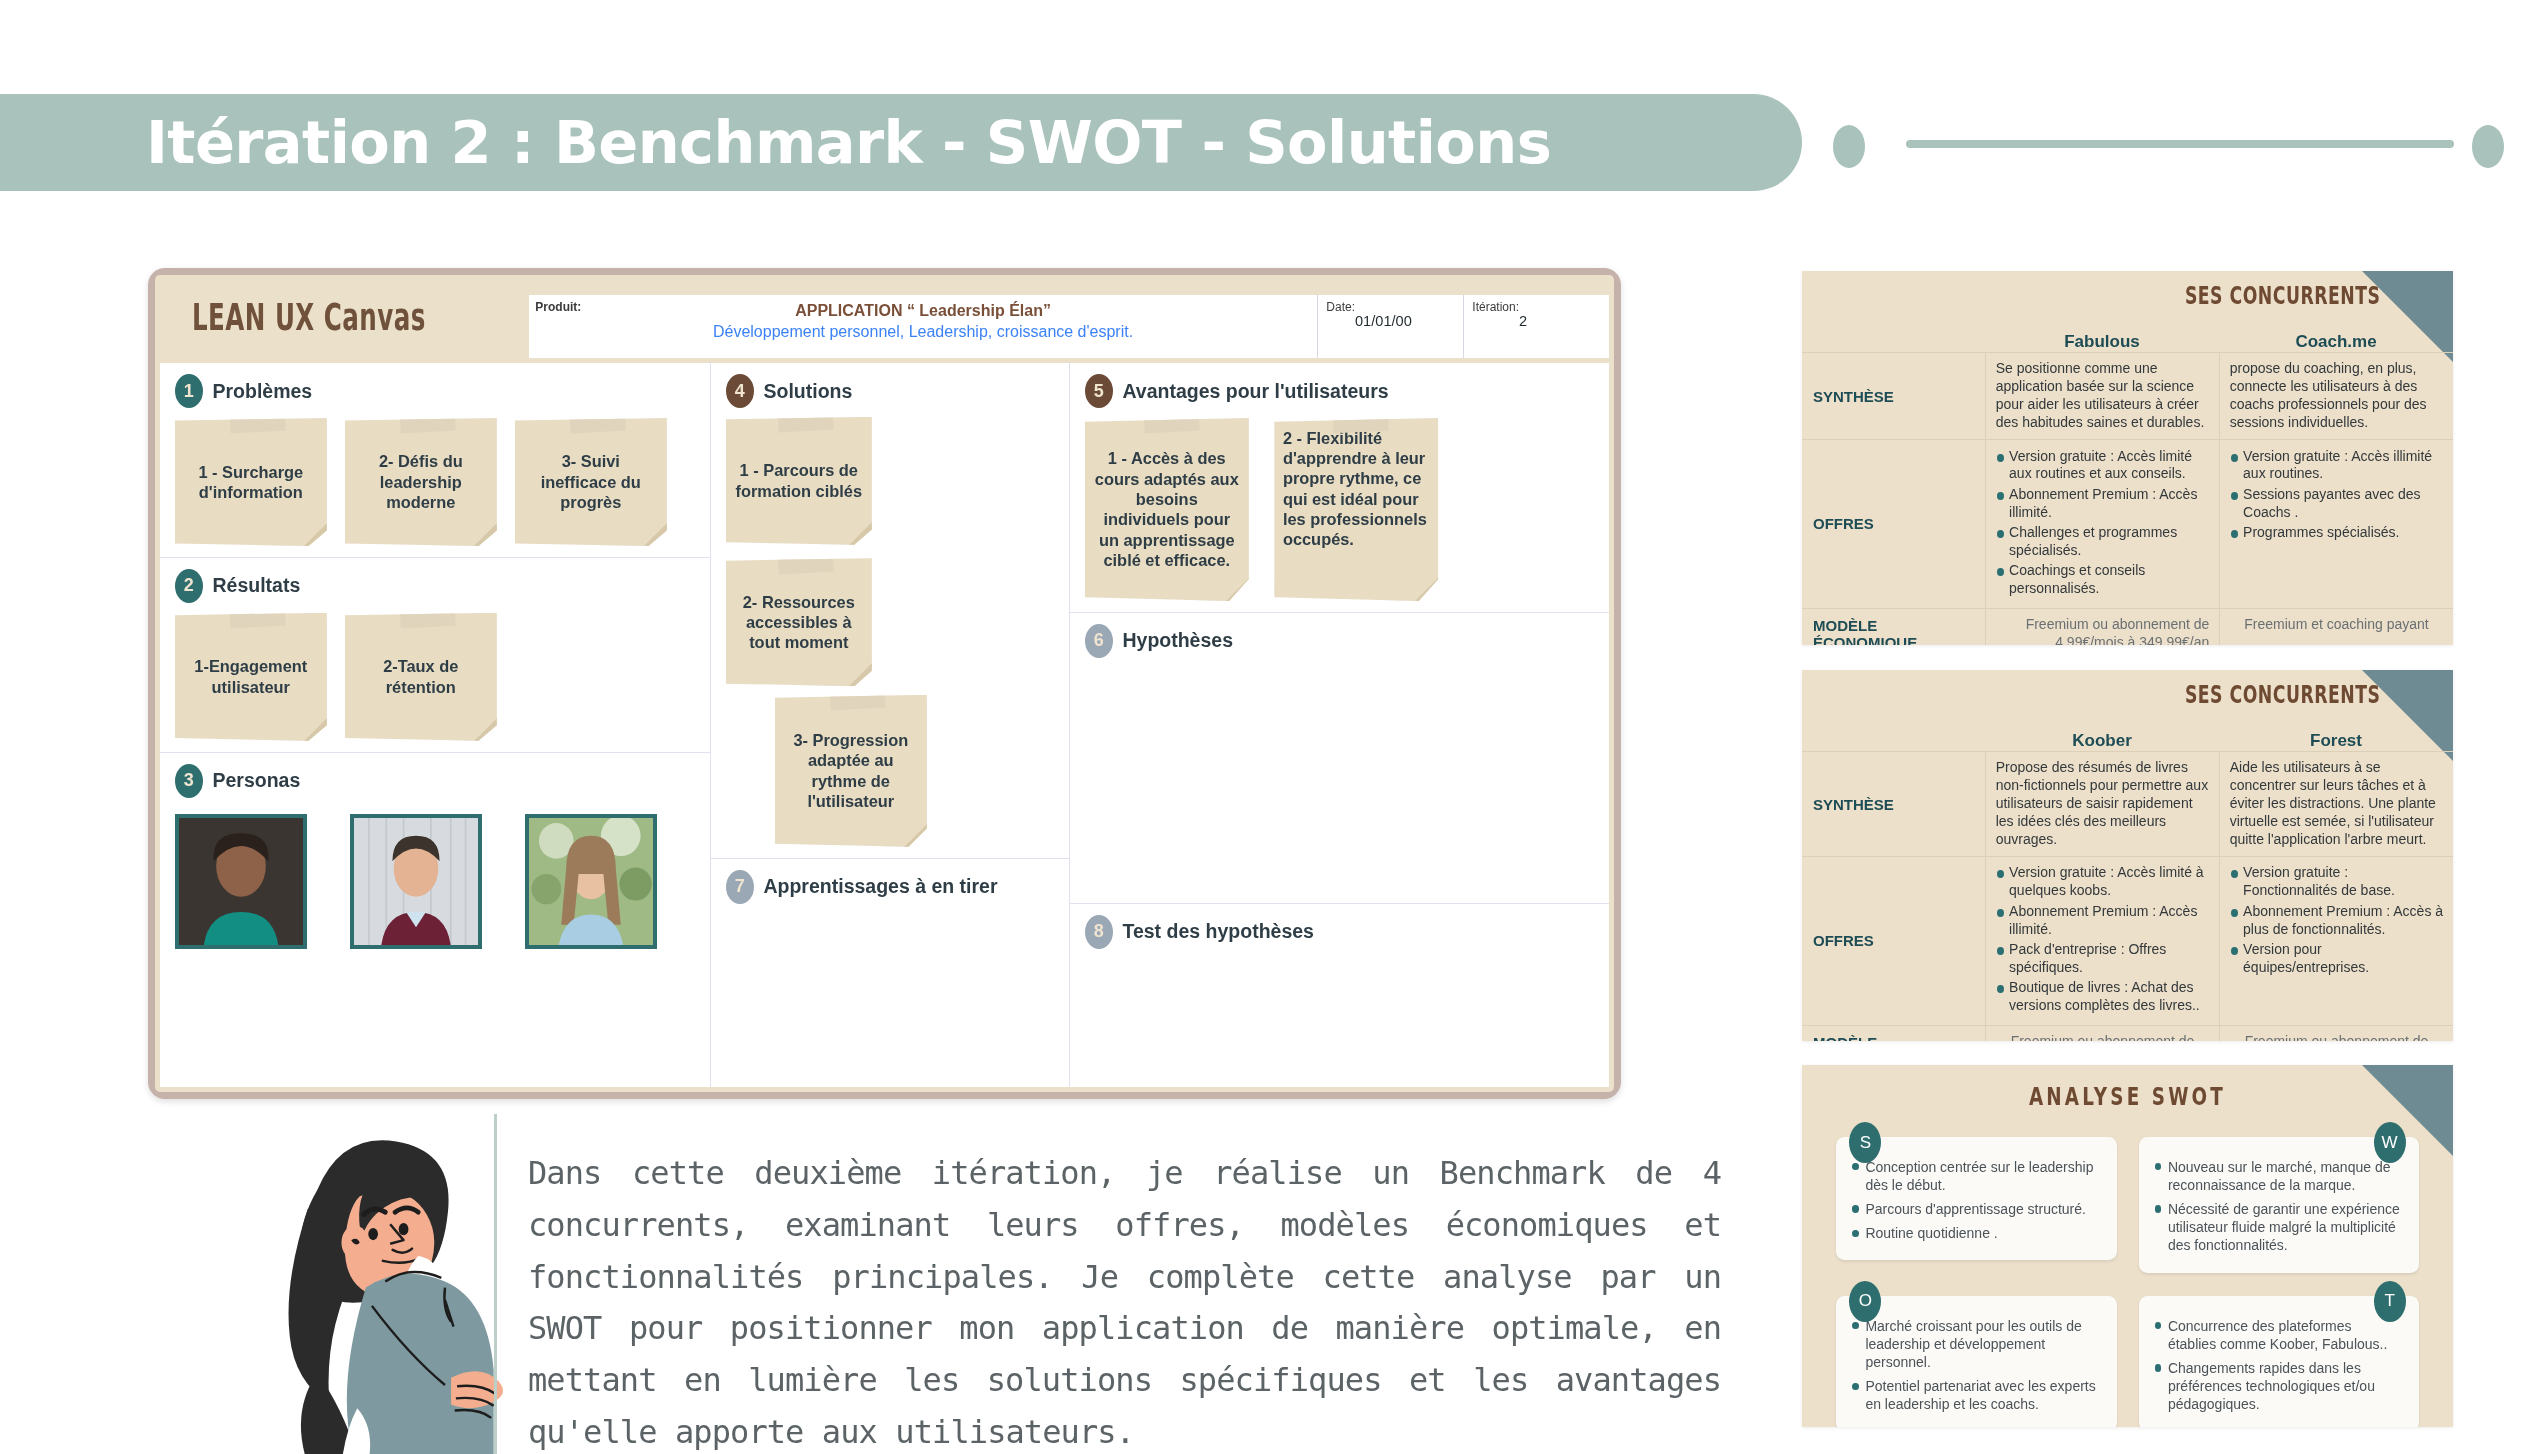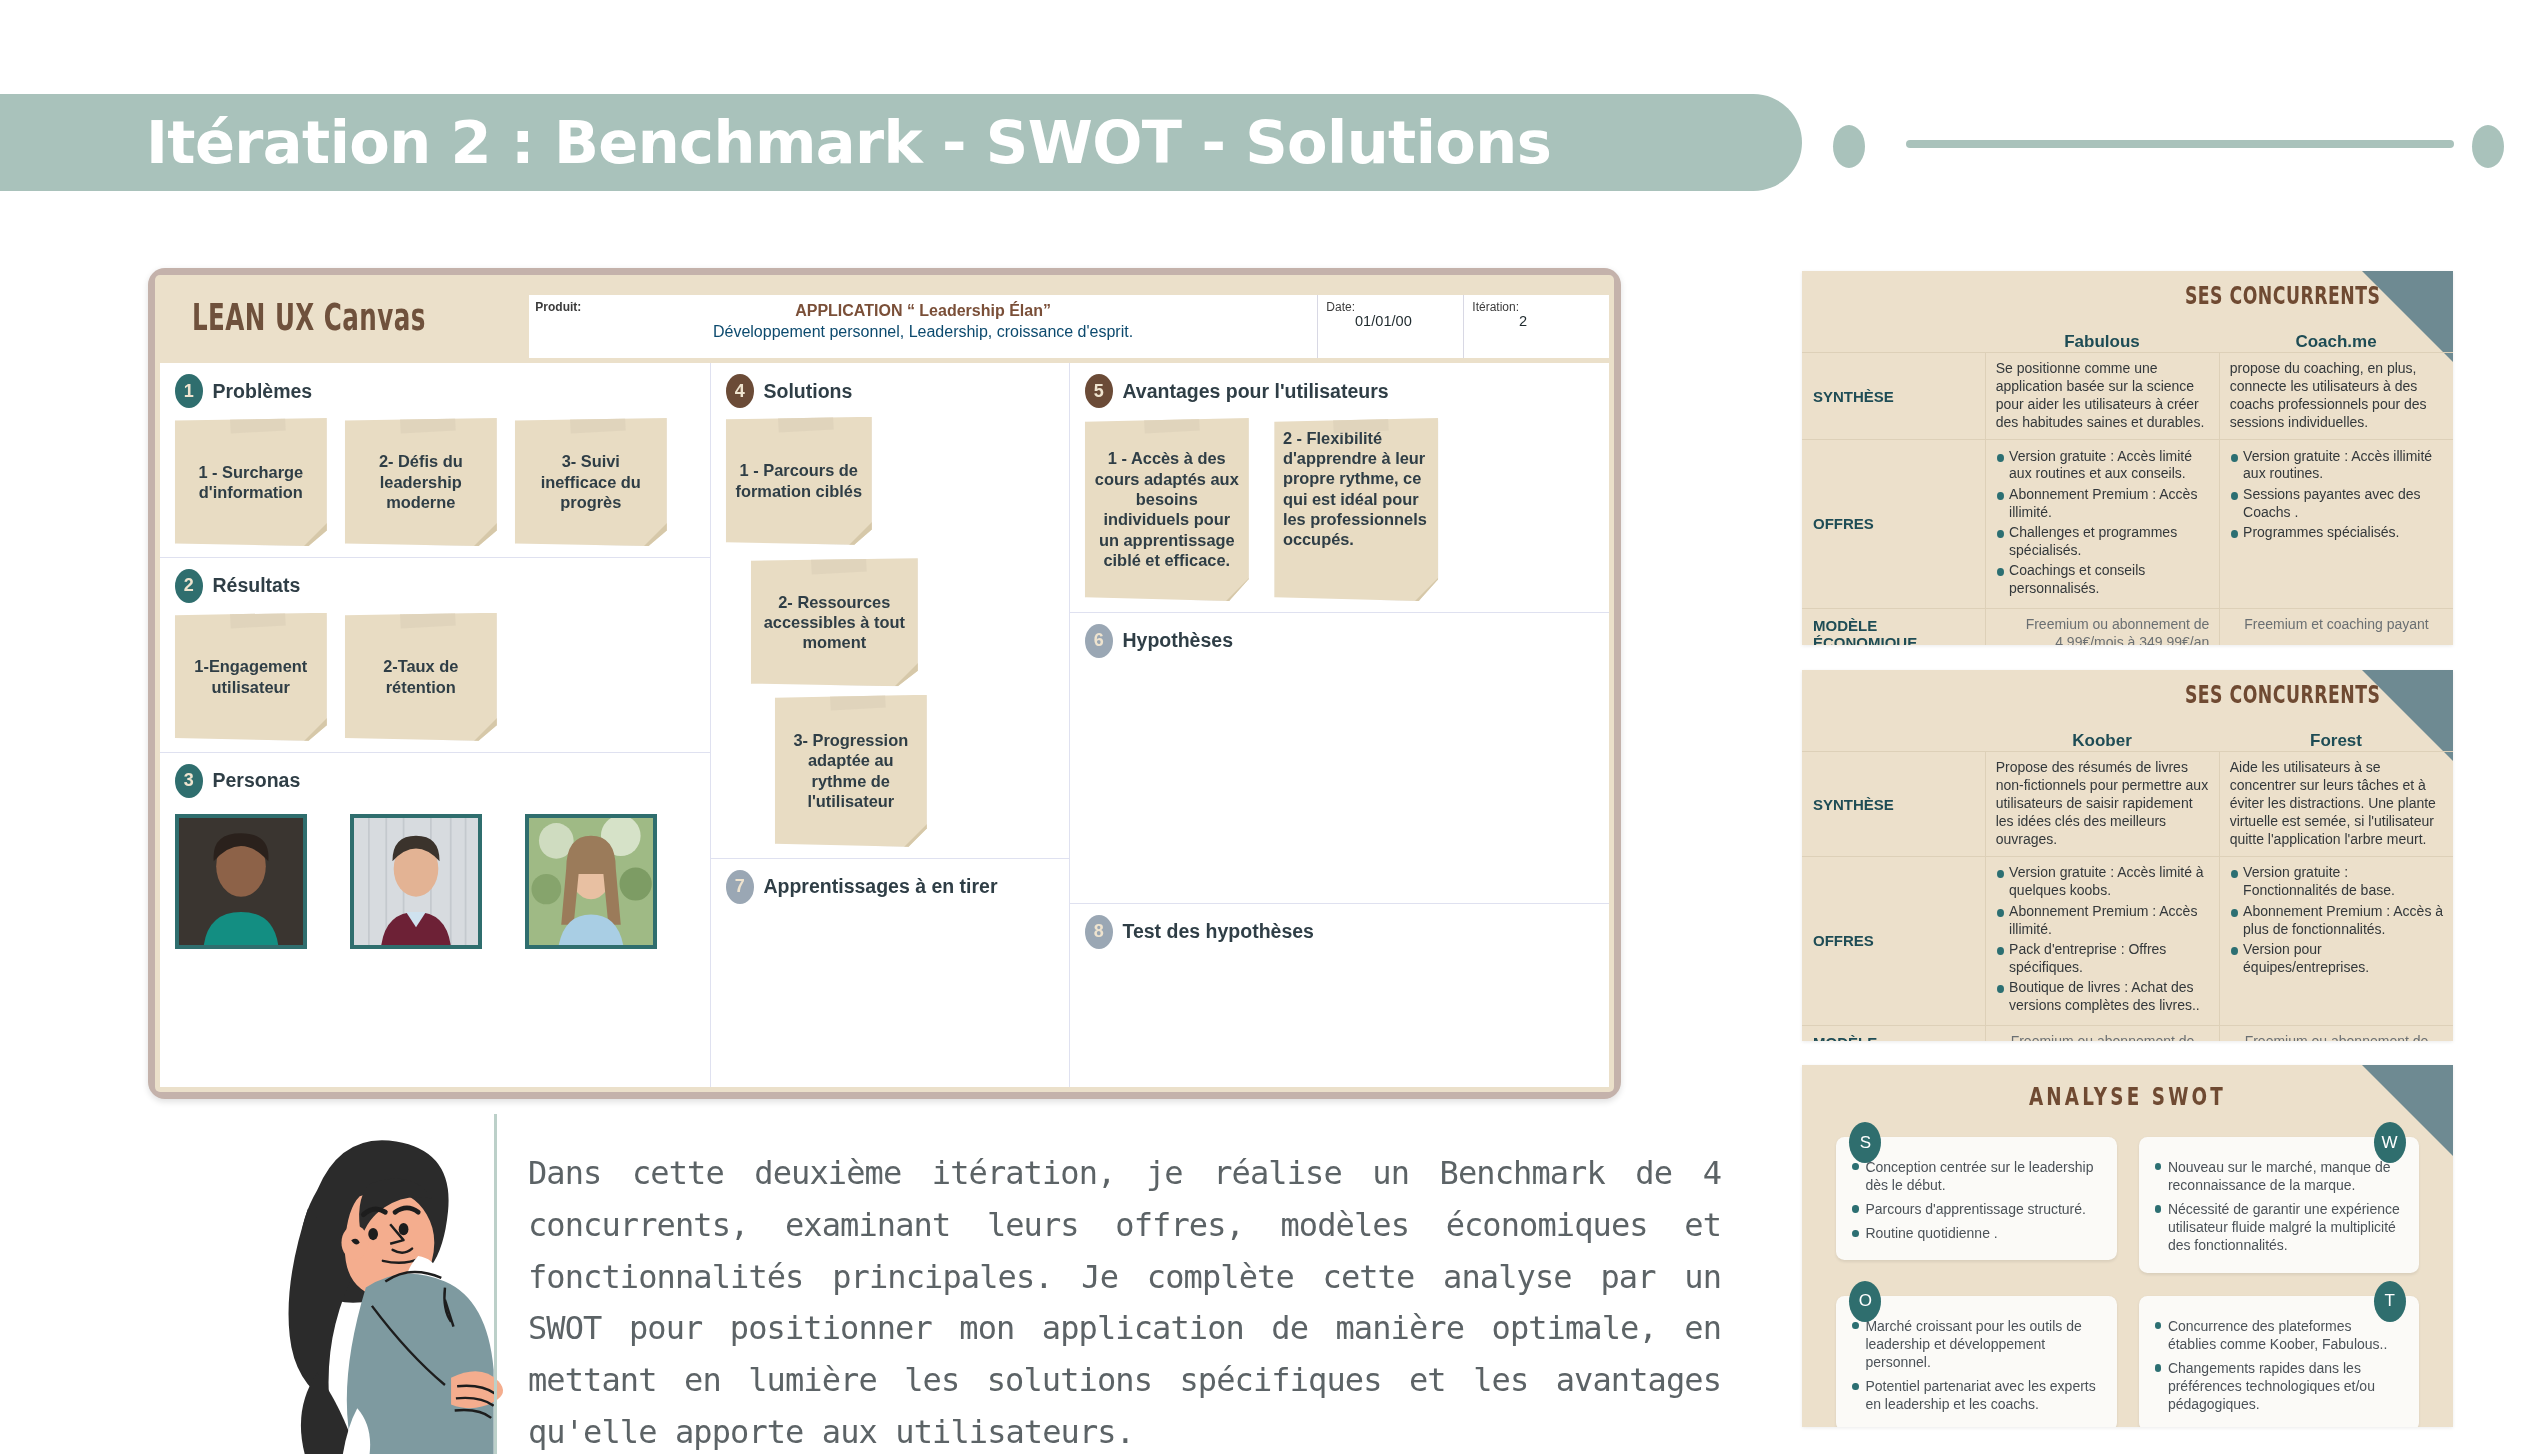--- a/index.html
+++ b/index.html
@@ -70,21 +70,21 @@
     background: #ffffff;
     display: flex;
   }
   .meta-prod { flex: 1 1 auto; position: relative; padding: 4.9px 6px; }
   .meta-prod .lbl { font-size: 12px; color: #3b3b3b; font-family:"Liberation Sans Narrow","Liberation Sans",sans-serif;font-weight:bold; }
   .meta-prod .ttl {
     text-align: center; color: #7a4f38; font-weight: bold; font-size: 16px;
     margin-top: -12px; font-family:"Liberation Sans Narrow","Liberation Sans",sans-serif;
   }
   .meta-prod .sub {
-    text-align: center; color: #0c4a6e; font-size: 16px; margin-top: 3.7px;
+    text-align: center; color: #3b82f6; font-size: 16px; margin-top: 3.7px;
     font-family:"Liberation Sans Narrow","Liberation Sans",sans-serif;
   }
   .meta-cell {
     width: 146px; border-left: 1.2px solid #d8d8e4; padding: 4.9px 8.5px;
     display:flex; flex-direction:row;
   }
   .meta-cell .lbl { font-size: 12px; color: #3b3b3b; font-family:"Liberation Sans Narrow","Liberation Sans",sans-serif;}
   .meta-cell .val { margin-top: 13.4px; text-align:center; font-size: 14.6px; color: #1f2a2e; font-family:"Liberation Sans Narrow","Liberation Sans",sans-serif;}
 
   .canvas-body {
@@ -367,21 +367,21 @@
       </div>
 
       <div class="col-mid">
         <div class="sect b" style="flex:0 0 auto;">
           <div class="sect-head">
             <div class="badge brown">4</div>
             <div class="sect-title">Solutions</div>
           </div>
           <div class="sol-row1">
             <div class="note" style="width:146px;">1 - Parcours de formation ciblés</div>
-            <div class="note" style="width:167px;margin-left:25px;">2- Ressources accessibles à tout moment</div>
+            <div class="note" style="width:146px;">2- Ressources accessibles à tout moment</div>
           </div>
           <div class="sol-row2">
             <div class="note tallish" style="width:152px;">3- Progression adaptée au rythme de l'utilisateur</div>
           </div>
         </div>
         <div class="sect" style="flex:1;">
           <div class="sect-head">
             <div class="badge grey">7</div>
             <div class="sect-title">Apprentissages à en tirer</div>
           </div>

